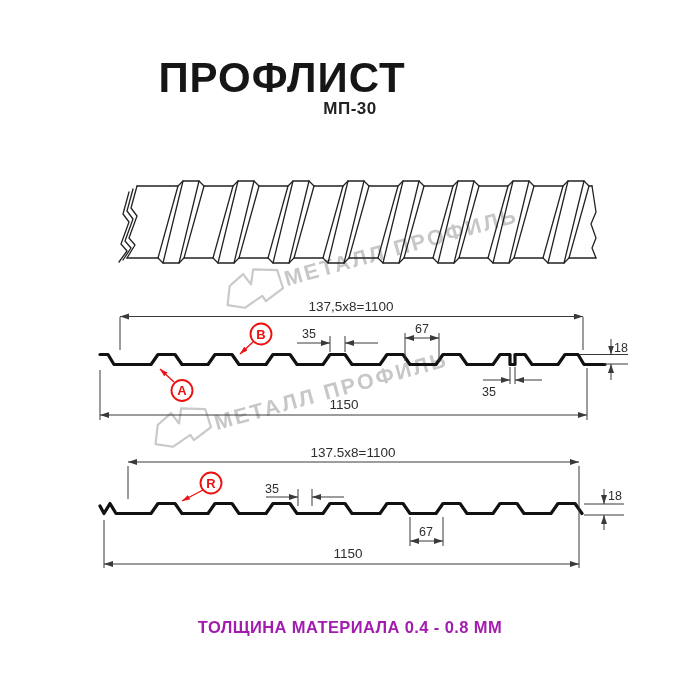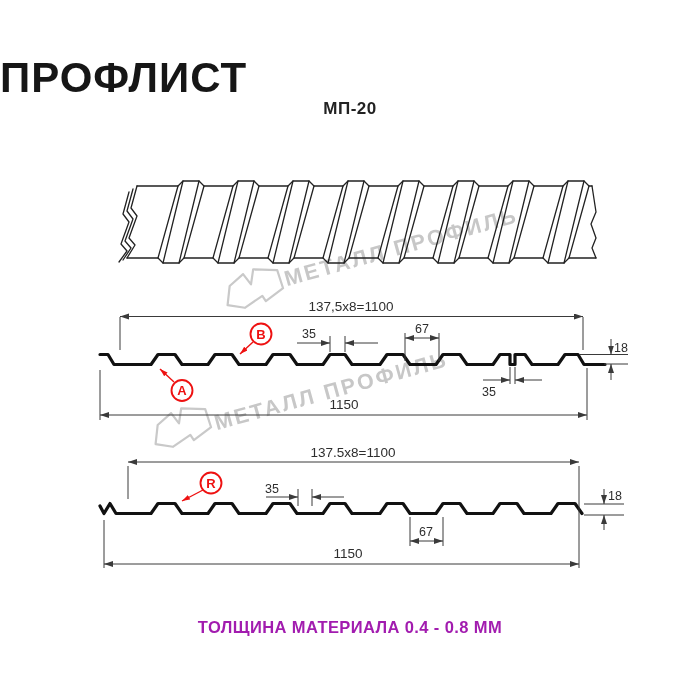--- a/index.html
+++ b/index.html
@@ -1,18 +1,18 @@
 <!DOCTYPE html>
 <html><head>
 <meta charset="utf-8">
 <style>
   html,body{margin:0;padding:0;background:#ffffff;}
   .page{position:relative;width:700px;height:700px;background:#ffffff;overflow:hidden;
         font-family:"Liberation Sans", sans-serif;}
-  .title{position:absolute;top:54px;left:0;width:564px;
+  .title{position:absolute;top:54px;left:0;width:564px;text-align:center;
          font-size:42px;font-weight:800;letter-spacing:1px;color:#161616;}
   .subtitle{position:absolute;top:99px;left:0;width:700px;text-align:center;
          font-size:17px;font-weight:700;letter-spacing:.5px;color:#222;}
   .footer{position:absolute;top:618px;left:0;width:700px;text-align:center;
          font-size:16.5px;font-weight:700;letter-spacing:.4px;color:#a21caf;}
   svg{position:absolute;left:0;top:0;}
   .prof{fill:none;stroke:#111;stroke-width:3.2;stroke-linejoin:round;stroke-linecap:round;}
   .sheet{fill:none;stroke:#222;stroke-width:1.3;stroke-linejoin:round;stroke-linecap:round;}
   .dim{stroke:#3a3a3a;stroke-width:1;fill:none;}
   .dimtxt{font-size:12.5px;fill:#2e2e2e;}
@@ -22,21 +22,21 @@
   .redtxt{font-size:13px;font-weight:bold;fill:#ee1111;}
   .wm{fill:#c7c7c7;font-size:21.5px;font-weight:bold;letter-spacing:2.5px;}
   .wmlogo{fill:none;stroke:#c9c9c9;stroke-width:2.2;stroke-linejoin:round;}
 </style>
 </head>
 <body>
 
 <div class="page">
 
   <div class="title">ПРОФЛИСТ</div>
-  <div class="subtitle">МП-20</div>
+  <div class="subtitle">МП-30</div>
 
   <svg width="700" height="700" viewBox="0 0 700 700">
     <defs>
       <marker id="arr" markerWidth="11" markerHeight="8" refX="9" refY="3" orient="auto-start-reverse" markerUnits="userSpaceOnUse">
         <path d="M0,0 L9,3 L0,6 Z" fill="#3a3a3a"></path>
       </marker>
       <marker id="arrR" markerWidth="10" markerHeight="7" refX="8" refY="2.5" orient="auto-start-reverse" markerUnits="userSpaceOnUse">
         <path d="M0,0 L8,2.5 L0,5 Z" fill="#ee1111"></path>
       </marker>
     </defs>

